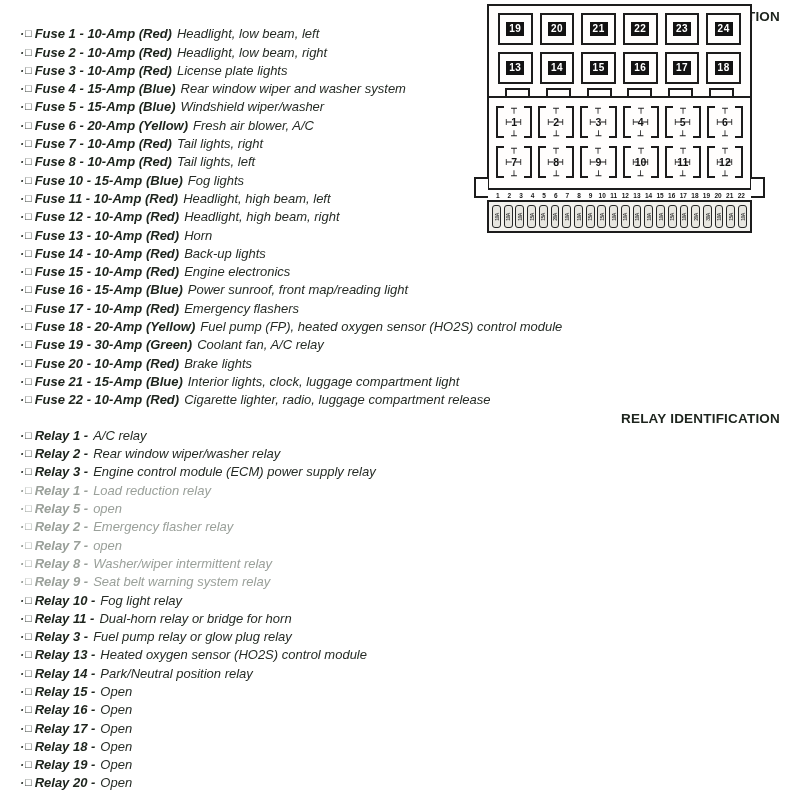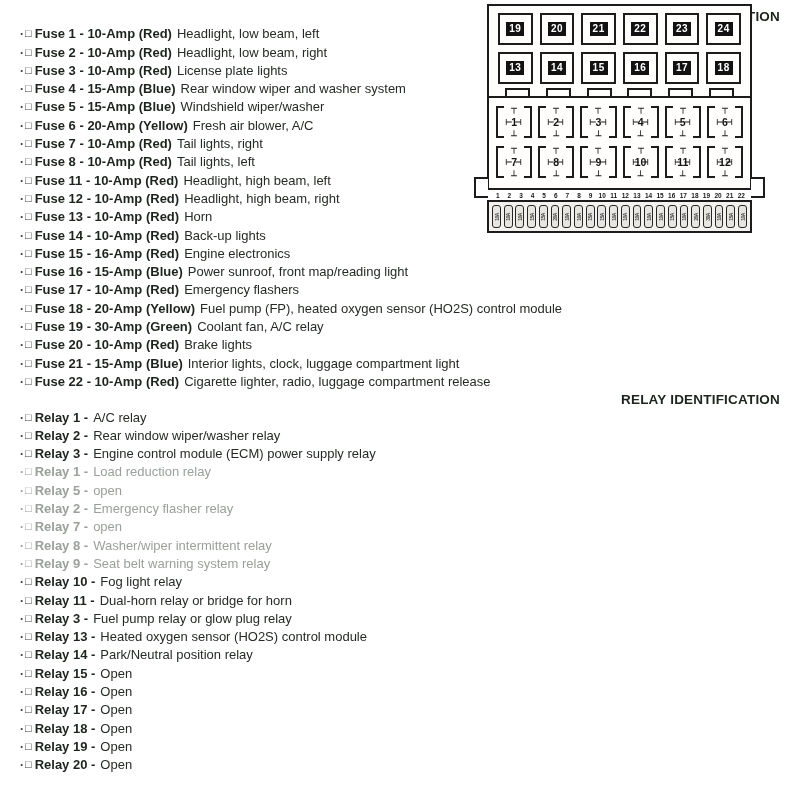--- a/index.html
+++ b/index.html
@@ -12,21 +12,21 @@
     position: relative;
     overflow: hidden;
   }
 
   
   .list-col { position: absolute; left: 20px; top: 8px; width: 760px; }
   .section-title {
     font-size: 13.5px; font-weight: bold; line-height: 17.3px;
     color: #1d241d; letter-spacing: 0.2px; white-space: nowrap; text-align: right;
   }
-  .row { line-height: 17.3px; font-size: 13px; white-space: nowrap; }
+  .row { line-height: 17.3px; font-size: 13px; white-space: nowrap; font-style: italic; }
   .bullet { color: #3a403a; font-weight: bold; font-size: 12px; margin-right: 1px; }
   .checkbox { font-size: 11px; color: #3a403a; margin-right: 3px; position: relative; top: -1px; }
   .item-label { font-weight: bold; color: #1d241d; margin-right: 5px; }
   .item-desc { font-weight: normal; color: #252b25; }
   .row[data-state="gray"] .item-label,
   .row[data-state="gray"] .item-desc,
   .row[data-state="gray"] .bullet,
   .row[data-state="gray"] .checkbox { color: #9aa09a; }
 
   
@@ -128,39 +128,42 @@
 
       <div class="row" data-state="normal">
         <span class="bullet">·</span><span class="checkbox">□</span><span class="item-label">Fuse 7 - 10-Amp (Red)</span><span class="item-desc">Tail lights, right</span>
       </div>
 
       <div class="row" data-state="normal">
         <span class="bullet">·</span><span class="checkbox">□</span><span class="item-label">Fuse 8 - 10-Amp (Red)</span><span class="item-desc">Tail lights, left</span>
       </div>
 
 
+      <div class="row" data-state="normal">
+        <span class="bullet">·</span><span class="checkbox">□</span><span class="item-label">Fuse 10 - 15-Amp (Blue)</span><span class="item-desc">Fog lights</span>
+      </div>
 
       <div class="row" data-state="normal">
         <span class="bullet">·</span><span class="checkbox">□</span><span class="item-label">Fuse 11 - 10-Amp (Red)</span><span class="item-desc">Headlight, high beam, left</span>
       </div>
 
       <div class="row" data-state="normal">
         <span class="bullet">·</span><span class="checkbox">□</span><span class="item-label">Fuse 12 - 10-Amp (Red)</span><span class="item-desc">Headlight, high beam, right</span>
       </div>
 
       <div class="row" data-state="normal">
         <span class="bullet">·</span><span class="checkbox">□</span><span class="item-label">Fuse 13 - 10-Amp (Red)</span><span class="item-desc">Horn</span>
       </div>
 
       <div class="row" data-state="normal">
         <span class="bullet">·</span><span class="checkbox">□</span><span class="item-label">Fuse 14 - 10-Amp (Red)</span><span class="item-desc">Back-up lights</span>
       </div>
 
       <div class="row" data-state="normal">
-        <span class="bullet">·</span><span class="checkbox">□</span><span class="item-label">Fuse 15 - 16-Amp (Red)</span><span class="item-desc">Engine electronics</span>
+        <span class="bullet">·</span><span class="checkbox">□</span><span class="item-label">Fuse 15 - 10-Amp (Red)</span><span class="item-desc">Engine electronics</span>
       </div>
 
       <div class="row" data-state="normal">
         <span class="bullet">·</span><span class="checkbox">□</span><span class="item-label">Fuse 16 - 15-Amp (Blue)</span><span class="item-desc">Power sunroof, front map/reading light</span>
       </div>
 
       <div class="row" data-state="normal">
         <span class="bullet">·</span><span class="checkbox">□</span><span class="item-label">Fuse 17 - 10-Amp (Red)</span><span class="item-desc">Emergency flashers</span>
       </div>
 

